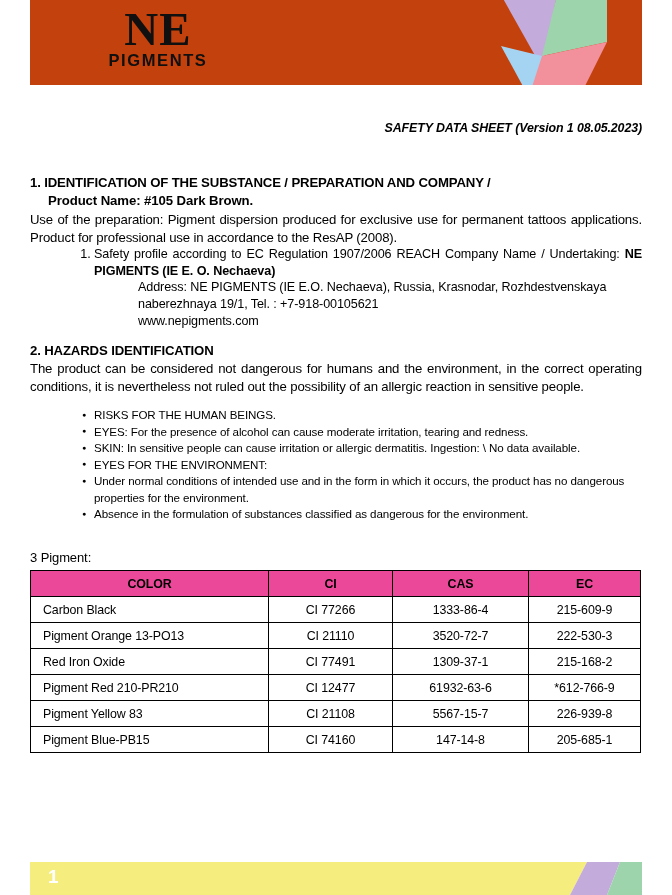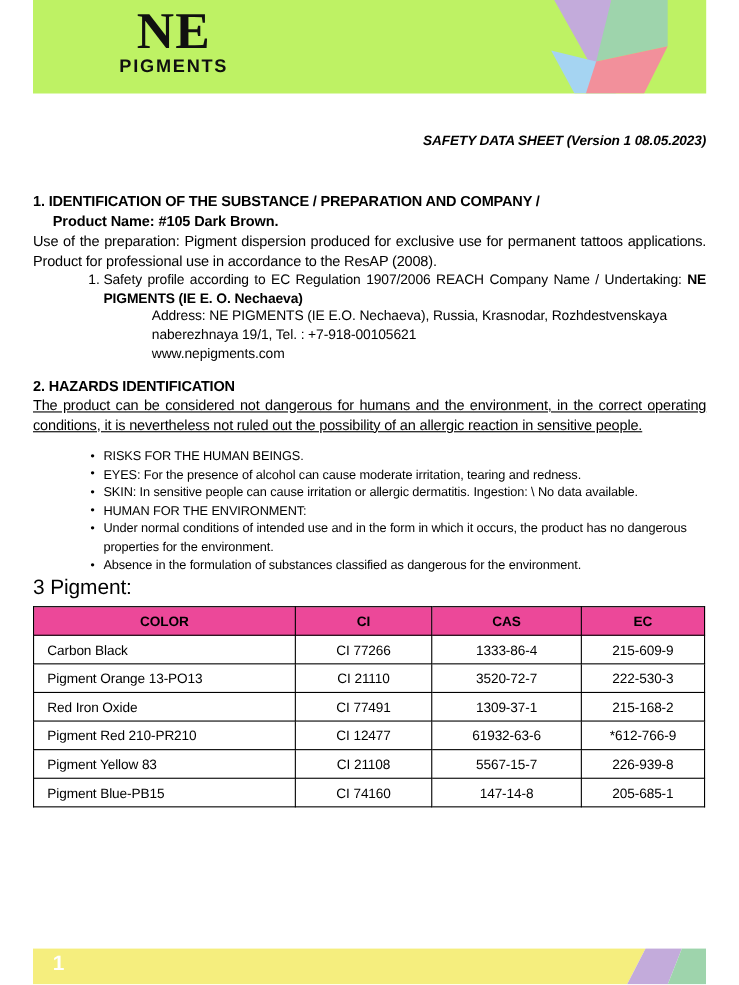--- a/index.html
+++ b/index.html
@@ -16,21 +16,21 @@
     position: relative;
   }
 
   
   .header-band {
     position: absolute;
     left: 30px;
     top: 0;
     width: 612px;
     height: 85px;
-    background: #bef264;
+    background: #c2410c;
     overflow: hidden;
   }
   .logo-block {
     position: absolute;
     left: 58px;
     top: 6px;
     width: 140px;
     text-align: center;
   }
   .logo-ne {
@@ -122,21 +122,20 @@
     font-weight: 700;
     margin-top: 14px;
     letter-spacing: -0.15px;
   }
   .sec2-body {
     font-size: 13.2px;
     line-height: 1.33;
     text-align: justify;
     letter-spacing: -0.15px;
     margin-top: 2px;
-    text-decoration: underline;
   }
 
   
   .risk-list {
     margin: 12px 0 0 0;
     padding: 0;
     list-style: none;
   }
   .risk-list li {
     position: relative;
@@ -151,22 +150,22 @@
     content: "\25CF";
     position: absolute;
     left: 0;
     top: -0.5px;
     font-size: 7px;
     line-height: 2.4;
   }
 
   
   .tbl-caption {
-    font-size: 19px;
-    margin-top: 2px;
+    font-size: 13px;
+    margin-top: 28px;
     letter-spacing: -0.1px;
   }
   table.pigtable {
     border-collapse: collapse;
     margin-top: 5px;
     margin-left: 0px;
     width: 610px;
     table-layout: fixed;
   }
   table.pigtable th,
@@ -251,21 +250,21 @@
     </li>
   </ol>
 
   <div class="sec2-title">2. HAZARDS IDENTIFICATION</div>
   <div class="sec2-body">The product can be considered not dangerous for humans and the environment, in the correct operating conditions, it is nevertheless not ruled out the possibility of an allergic reaction in sensitive people.</div>
 
   <ul class="risk-list">
     <li>RISKS FOR THE HUMAN BEINGS.</li>
     <li>EYES: For the presence of alcohol can cause moderate irritation, tearing and redness.</li>
     <li>SKIN: In sensitive people can cause irritation or allergic dermatitis. Ingestion: \ No data available.</li>
-    <li>HUMAN FOR THE ENVIRONMENT:</li>
+    <li>EYES FOR THE ENVIRONMENT:</li>
     <li>Under normal conditions of intended use and in the form in which it occurs, the product has no dangerous properties for the environment.</li>
     <li>Absence in the formulation of substances classified as dangerous for the environment.</li>
   </ul>
 
   <div class="tbl-caption">3 Pigment:</div>
 
   <table class="pigtable">
     <colgroup>
       <col class="w-color">
         <col class="w-ci">

